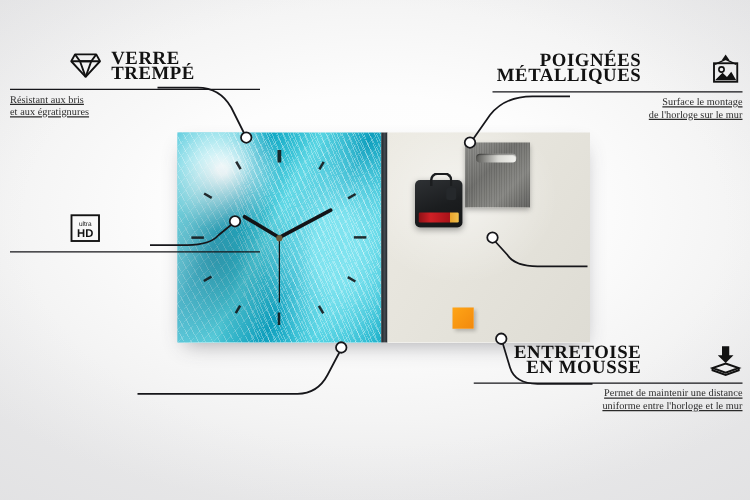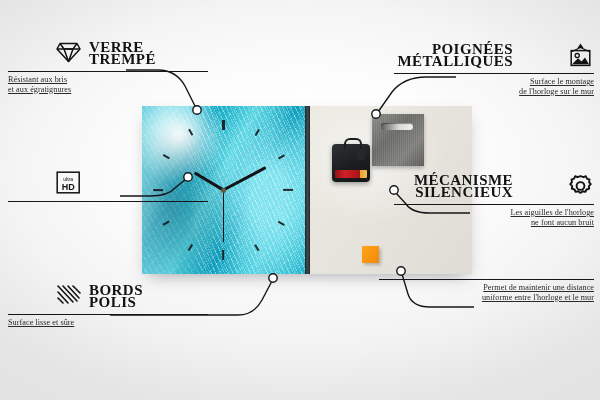--- a/index.html
+++ b/index.html
@@ -202,79 +202,51 @@
         <svg width="27" height="25" viewBox="0 0 27 25">
           <rect x="2.2" y="2.2" width="22" height="20.6" fill="none" stroke="#121212" stroke-width="1.5"></rect>
           <text x="13.2" y="11.2" text-anchor="middle" font-family="Liberation Sans, sans-serif" font-size="5.2" fill="#121212">ultra</text>
           <text x="13.2" y="19.6" text-anchor="middle" font-family="Liberation Sans, sans-serif" font-size="9" font-weight="bold" fill="#121212">HD</text>
         </svg>
       </span>
     </div>
     <div class="rule"></div>
   </div>
 
-  <div class="feat left" style="top:283px;">
-    <div class="fhead">
-      <span class="ficon">
-        <svg width="27" height="23" viewBox="0 0 27 23">
-          <g stroke="#121212" stroke-width="1.6" fill="none" stroke-linecap="round">
-            <path d="M3,3 L18,19"></path>
-              <path d="M8,3 L22,18"></path>
-            <path d="M13,3 L24,15"></path>
-              <path d="M18,3 L25,10"></path>
-            <path d="M3,9 L13,20"></path>
-              <path d="M3,15 L8,20"></path>
-          </g>
-        </svg>
-      </span>
-      <span class="ftitle">BORDS
-POLIS</span>
-    </div>
-    <div class="rule"></div>
-    <div class="fsub">Surface lisse et sûre</div>
-  </div>
 
   <div class="feat right" style="top:42px;">
     <div class="fhead">
       <span class="ficon">
         <svg width="27" height="26" viewBox="0 0 27 26">
           <path d="M13.5,1.5 L10.5,6 H16.5 Z" fill="#121212"></path>
           <path d="M13.5,5.5 L5,9.5 M13.5,5.5 L22,9.5" stroke="#121212" stroke-width="1.2" fill="none"></path>
           <rect x="4.2" y="8.6" width="18.6" height="14.8" fill="none" stroke="#121212" stroke-width="1.5"></rect>
           <circle cx="10.2" cy="13.6" r="2.1" fill="none" stroke="#121212" stroke-width="1.3"></circle>
           <path d="M5,22.2 L11,16.2 L14.6,19.6 L18,15.4 L22,22.2 Z" fill="#121212"></path>
         </svg>
       </span>
       <span class="ftitle">POIGNÉES
 MÉTALLIQUES</span>
     </div>
     <div class="rule"></div>
     <div class="fsub">Surface le montage
 de l'horloge sur le mur</div>
   </div>
 
-  <div class="feat right" style="top:173px;">
+
+  <div class="feat right" style="top:275px;width:215px;">
     <div class="fhead">
       <span class="ficon">
         <svg width="27" height="26" viewBox="0 0 27 26">
-          <g fill="none" stroke="#121212" stroke-width="1.9" stroke-linejoin="round">
-            <path d="M13.5,3.2 l3.1,1.0 2.2,-1.0 1.3,2.6 2.4,0.6 -0.5,2.8 1.8,1.9 -2.0,2.0 0.4,2.5
-                     -2.7,0.9 -1.1,2.4 -2.7,-0.6 -2.2,1.6 -2.2,-1.6 -2.7,0.6 -1.1,-2.4 -2.7,-0.9
-                     0.4,-2.5 -2.0,-2.0 1.8,-1.9 -0.5,-2.8 2.4,-0.6 1.3,-2.6 2.2,1.0 Z"></path>
-            <circle cx="13.5" cy="13.0" r="3.9"></circle>
-          </g>
-        </svg>
-      </span>
-      <span class="ftitle">MÉCANISME
-SILENCIEUX</span>
-    </div>
-    <div class="rule"></div>
-    <div class="fsub">Les aiguilles de l'horloge
-ne font aucun bruit</div>
-  </div>
-
-  <div class="feat right" style="top:275px;width:215px;">
+          <path d="M10.6,2 h5.8 v7.2 h3.4 L13.5,15.4 L7.2,9.2 h3.4 Z" fill="#121212"></path>
+          <path d="M13.5,15.8 L24,19.4 L13.5,23.2 L3,19.4 Z" fill="none" stroke="#121212" stroke-width="1.5"></path>
+          <path d="M3,19.4 v1.8 L13.5,25 L24,21.2 v-1.8" fill="none" stroke="#121212" stroke-width="1.5"></path>
+        </svg>
+      </span>
+      <span class="ftitle">ENTRETOISE
+EN MOUSSE</span>
+    </div>
     <div class="rule"></div>
     <div class="fsub">Permet de maintenir une distance
 uniforme entre l'horloge et le mur</div>
   </div>
 
 </div>
 
 </body></html>

